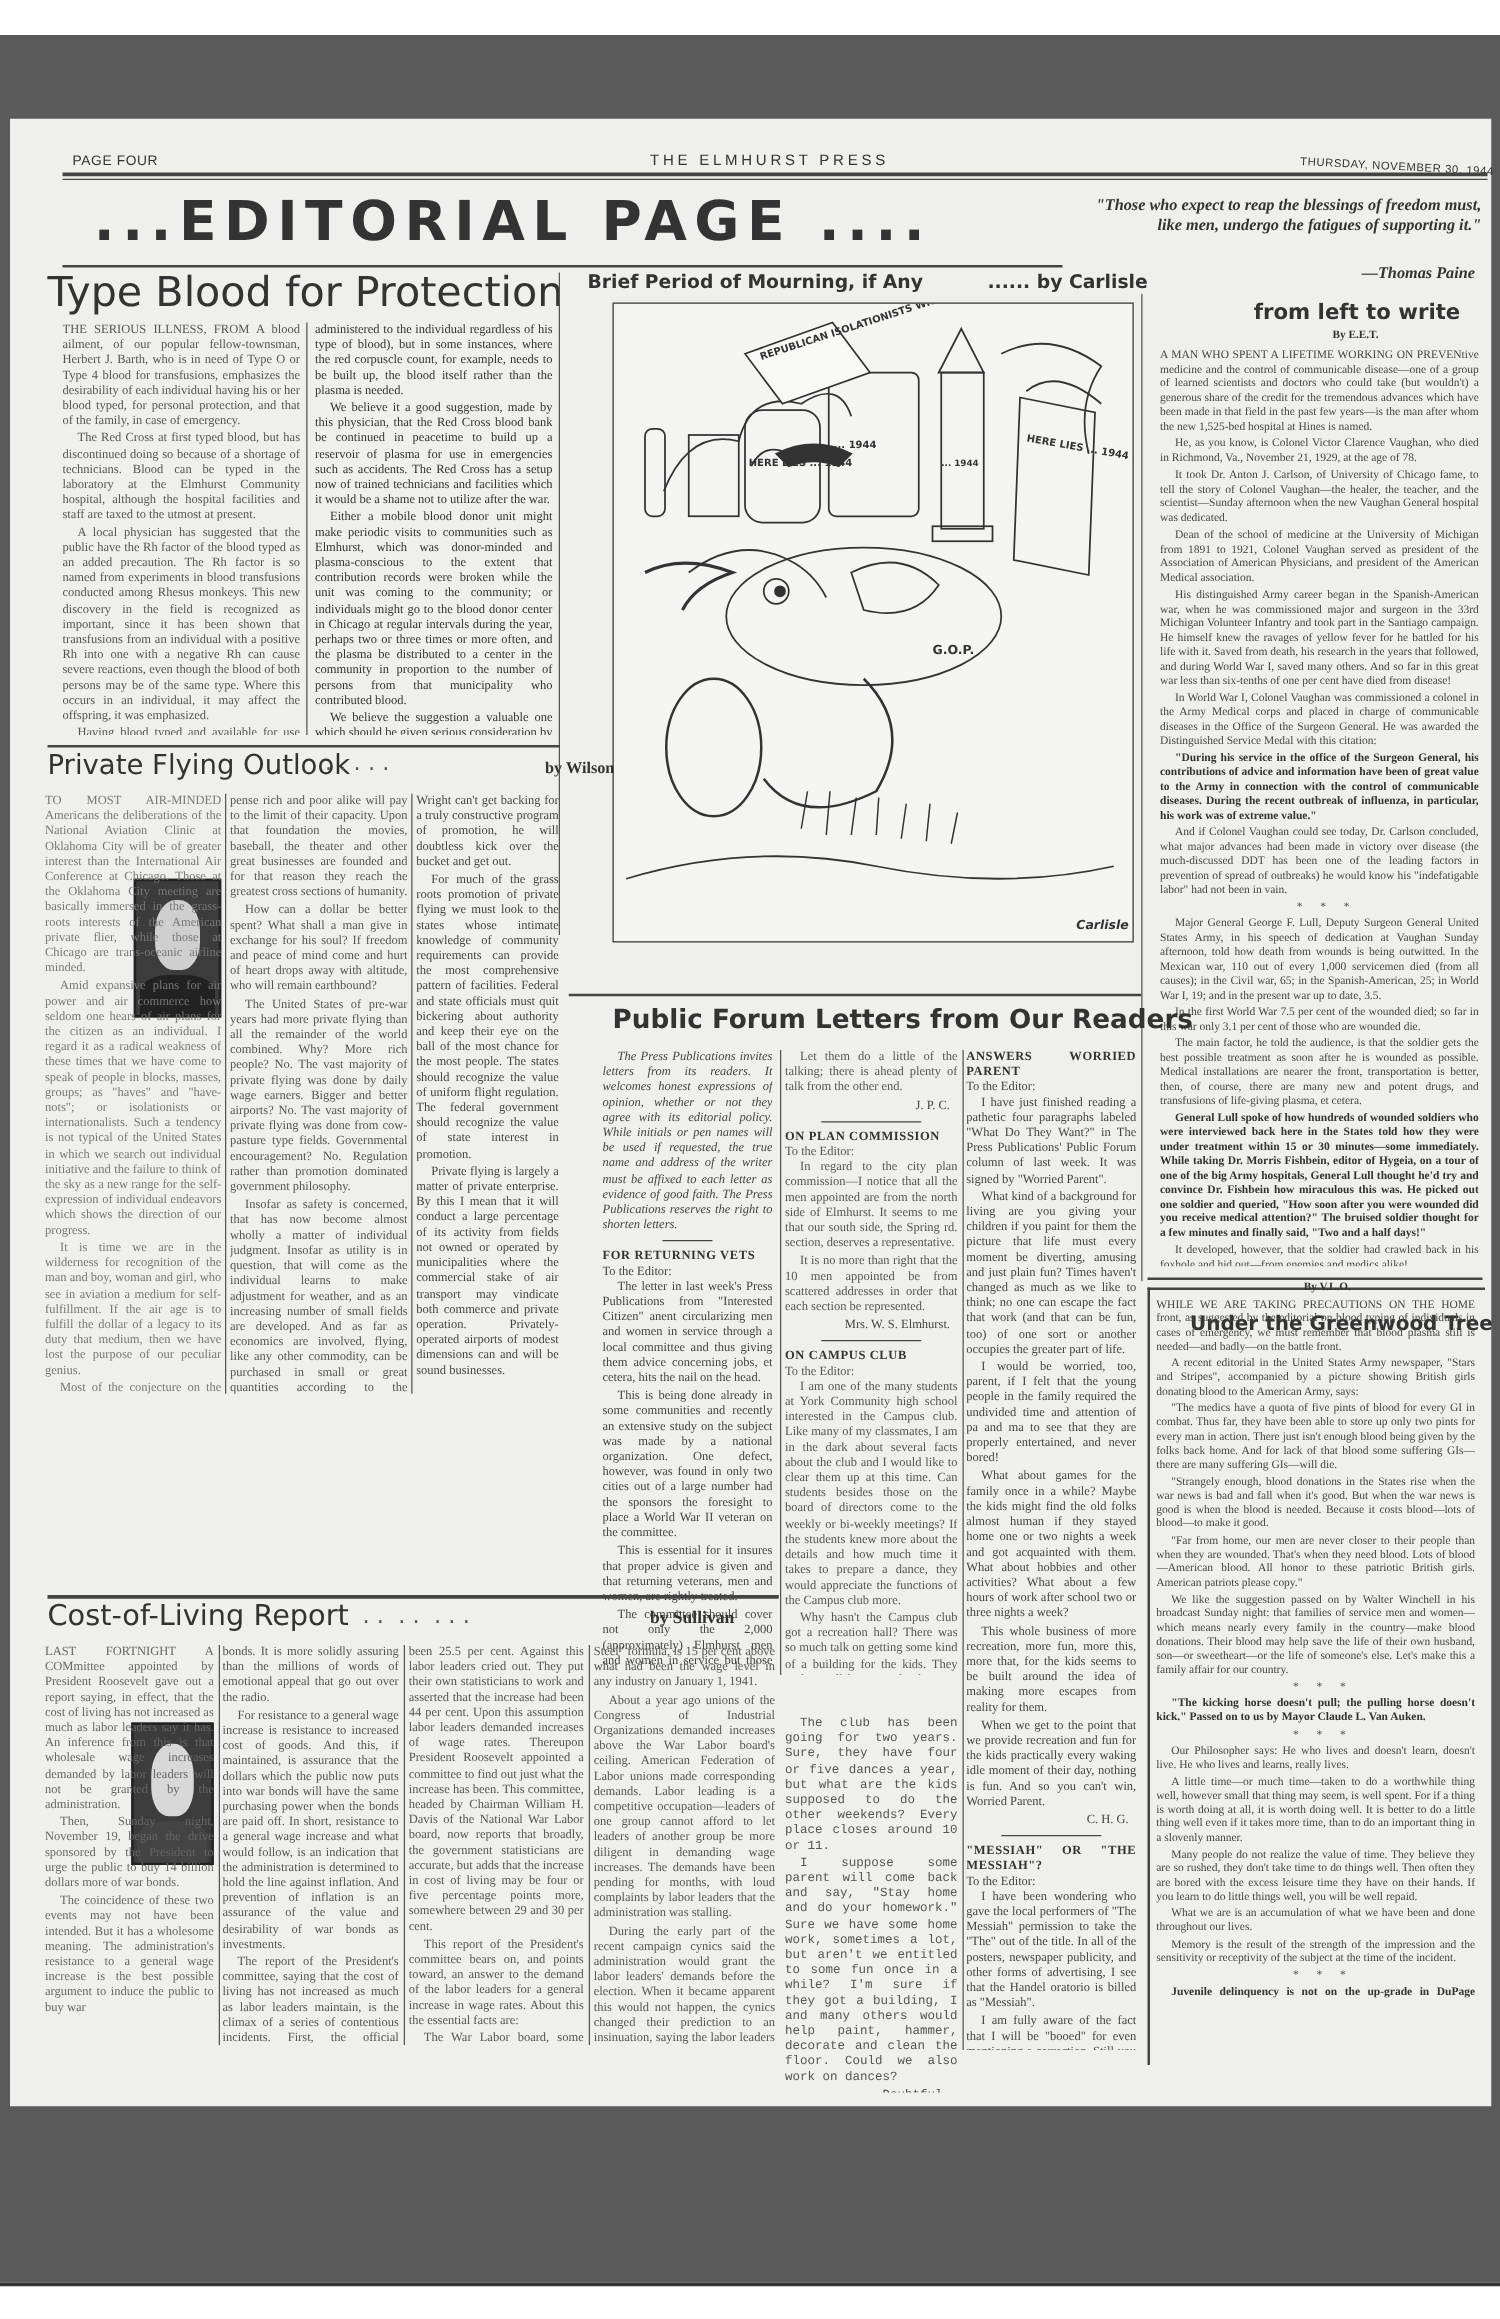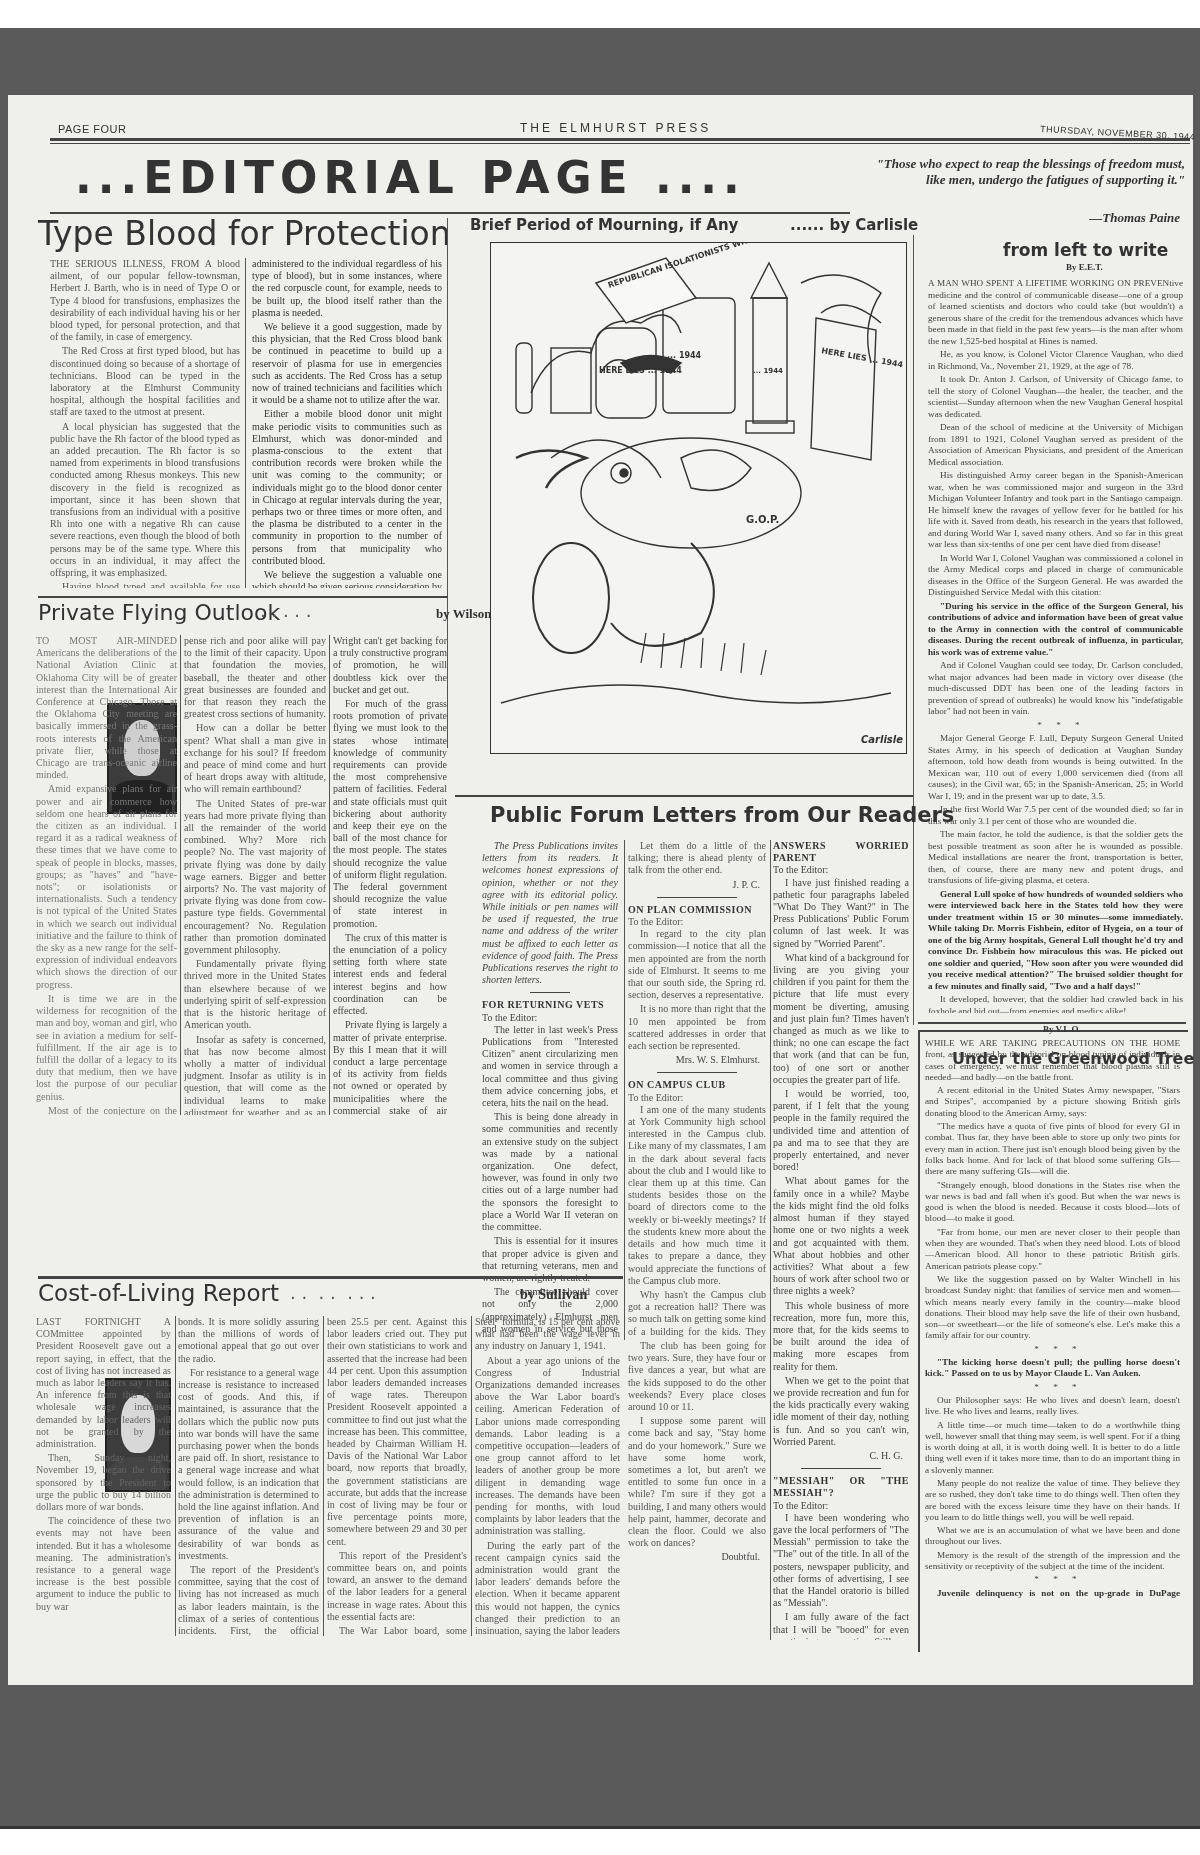--- a/index.html
+++ b/index.html
@@ -137,29 +137,27 @@
   <p>Amid expansive plans for air power and air commerce how seldom one hears of air plans for the citizen as an individual. I regard it as a radical weakness of these times that we have come to speak of people in blocks, masses, groups; as "haves" and "have-nots"; or isolationists or internationalists. Such a tendency is not typical of the United States in which we search out individual initiative and the failure to think of the sky as a new range for the self-expression of individual endeavors which shows the direction of our progress.</p>
   <p>It is time we are in the wilderness for recognition of the man and boy, woman and girl, who see in aviation a medium for self-fulfillment. If the air age is to fulfill the dollar of a legacy to its duty that medium, then we have lost the purpose of our peculiar genius.</p>
   <p>Most of the conjecture on the future of private flying has been wide of the point. It deals with increased safety, utility and economics. It misses the crux of the matter which is that private flying is fundamentally an exercise of the spirit which broods within a man or a woman. People who feel nothing of the challenge of life never fly.</p>
 
 </div>
 <div class="vrule" style="left:180px;top:635px;height:480px;"></div>
 <div class="col" style="left:184px;top:635px;width:142px;height:480px;color:#555;">
   <p class="drop">pense rich and poor alike will pay to the limit of their capacity. Upon that foundation the movies, baseball, the theater and other great businesses are founded and for that reason they reach the greatest cross sections of humanity.</p>
   <p>How can a dollar be better spent? What shall a man give in exchange for his soul? If freedom and peace of mind come and hurt of heart drops away with altitude, who will remain earthbound?</p>
   <p>The United States of pre-war years had more private flying than all the remainder of the world combined. Why? More rich people? No. The vast majority of private flying was done by daily wage earners. Bigger and better airports? No. The vast majority of private flying was done from cow-pasture type fields. Governmental encouragement? No. Regulation rather than promotion dominated government philosophy.</p>
-  <p>Fundamentally private flying thrived more in the United States than elsewhere because of we underlying spirit of self-expression that is the historic heritage of American youth.</p>
   <p>Insofar as safety is concerned, that has now become almost wholly a matter of individual judgment. Insofar as utility is in question, that will come as the individual learns to make adjustment for weather, and as an increasing number of small fields are developed. And as far as economics are involved, flying, like any other commodity, can be purchased in small or great quantities according to the pocketbook of the purchaser. Some quantity is within the range of all.</p>
 
 </div>
 <div class="vrule" style="left:329px;top:635px;height:480px;"></div>
 <div class="col" style="left:333px;top:635px;width:114px;height:480px;color:#444;">
   <p class="drop">Wright can't get backing for a truly constructive program of promotion, he will doubtless kick over the bucket and get out.</p>
   <p>For much of the grass roots promotion of private flying we must look to the states whose intimate knowledge of community requirements can provide the most comprehensive pattern of facilities. Federal and state officials must quit bickering about authority and keep their eye on the ball of the most chance for the most people. The states should recognize the value of uniform flight regulation. The federal government should recognize the value of state interest in promotion.</p>
-  <p>The crux of this matter is the enunciation of a policy setting forth where state interest ends and federal interest begins and how coordination can be effected.</p>
   <p>Private flying is largely a matter of private enterprise. By this I mean that it will conduct a large percentage of its activity from fields not owned or operated by municipalities where the commercial stake of air transport may vindicate both commerce and private operation. Privately-operated airports of modest dimensions can and will be sound businesses.</p>
 
 </div>
 
 <div class="rule" style="left:455px;top:795px;width:458px;height:2px;"></div>
 <div class="abs hed" style="left:490px;top:803px;font-size:21px;font-weight:bold;">Public Forum Letters from Our Readers</div>
 <div class="col" style="left:482px;top:840px;width:136px;height:495px;color:#444;">
   <p class="ital">The Press Publications invites letters from its readers. It welcomes honest expressions of opinion, whether or not they agree with its editorial policy. While initials or pen names will be used if requested, the true name and address of the writer must be affixed to each letter as evidence of good faith. The Press Publications reserves the right to shorten letters.</p>
   <div style="width:40px;margin:6px auto;border-top:1px solid #444;"></div>
   <div class="sub">FOR RETURNING VETS</div>
@@ -196,21 +194,21 @@
   <p>This whole business of more recreation, more fun, more this, more that, for the kids seems to be built around the idea of making more escapes from reality for them.</p>
   <p>When we get to the point that we provide recreation and fun for the kids practically every waking idle moment of their day, nothing is fun. And so you can't win, Worried Parent.</p>
   <div class="sig">C. H. G.</div>
   <div style="width:80px;margin:6px auto;border-top:1px solid #444;"></div>
   <div class="sub">"MESSIAH" OR "THE MESSIAH"?</div>
   <div>To the Editor:</div>
   <p>I have been wondering who gave the local performers of "The Messiah" permission to take the "The" out of the title. In all of the posters, newspaper publicity, and other forms of advertising, I see that the Handel oratorio is billed as "Messiah".</p>
   <p>I am fully aware of the fact that I will be "booed" for even mentioning a correction. Still you wouldn't think of calling the well-known ballad, "The Night Before Christmas", "Night Before Christmas", and Betty Smith would be rightly angered if you insisted on calling her book "Tree Grows in Brooklyn" instead of the right title.</p>
 
 </div>
-<div class="col" style="left:628px;top:1340px;width:138px;height:300px;color:#555;">
+<div class="col" style="left:628px;top:1374px;width:138px;height:300px;color:#555;font-family:Liberation Mono, monospace;">
   <p>The club has been going for two years. Sure, they have four or five dances a year, but what are the kids supposed to do the other weekends? Every place closes around 10 or 11.</p>
   <p>I suppose some parent will come back and say, "Stay home and do your homework." Sure we have some home work, sometimes a lot, but aren't we entitled to some fun once in a while? I'm sure if they got a building, I and many others would help paint, hammer, decorate and clean the floor. Could we also work on dances?</p>
   <div class="sig">Doubtful.</div>
 </div>
 
 <div class="rule" style="left:38px;top:1276px;width:585px;height:3px;"></div>
 <div class="abs hed" style="left:38px;top:1280px;font-size:23px;">Cost-of-Living Report</div>
 <div class="abs hed" style="left:290px;top:1282px;font-size:18px;color:#555;">. .&nbsp;&nbsp;. .&nbsp;&nbsp;. . .</div>
 <div class="abs byline" style="left:520px;top:1287px;font-size:14px;">by Sullivan</div>
 <div class="photo" style="left:105px;top:1378px;width:62px;height:110px;">

